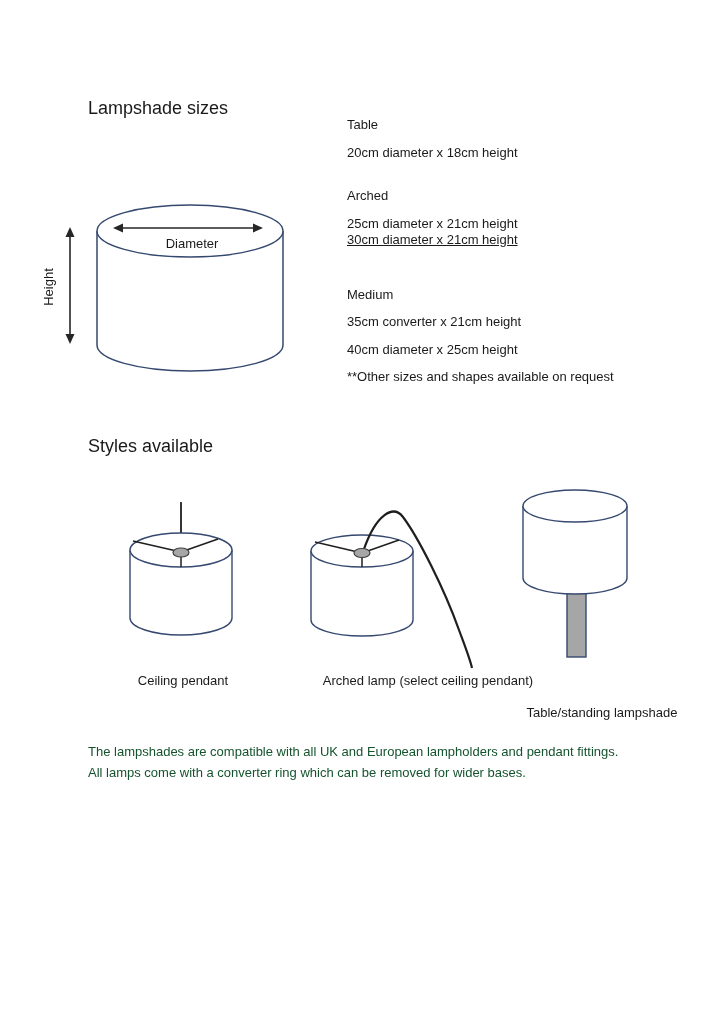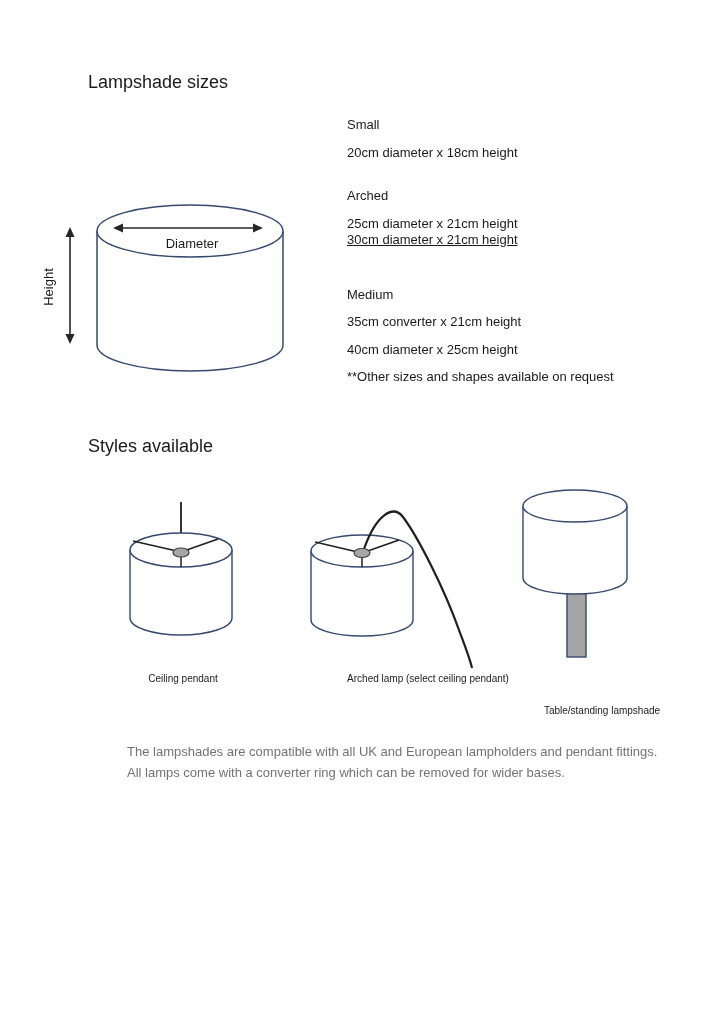--- a/index.html
+++ b/index.html
@@ -1,49 +1,49 @@
 <!DOCTYPE html>
 <html><head>
 <meta charset="utf-8">
 <style>
   html,body{margin:0;padding:0;background:#ffffff;}
   body{font-family:"Liberation Sans",sans-serif;color:#191919;}
   .page{position:relative;width:724px;height:1024px;background:#ffffff;overflow:hidden;}
 
   .heading{position:absolute;left:88px;font-size:18px;font-weight:400;color:#1a1a1a;letter-spacing:0;}
-  .heading.title{top:72px;}
+  .heading.title{top:98px;}
   .heading.styles{top:436px;}
 
   .sizes{position:absolute;left:347px;top:0;width:320px;}
   .size-line{position:absolute;left:0;font-size:13px;white-space:nowrap;color:#1a1a1a;}
   .l0{top:117px;} .l1{top:145px;}
   .l2{top:188px;} .l3{top:216px;} .l4{top:232px;text-decoration:underline;}
   .l5{top:287px;} .l6{top:314px;} .l7{top:342px;} .l8{top:369px;}
 
   .diagram-svg{position:absolute;left:0;top:0;width:724px;height:1024px;}
   .svg-label{font-family:"Liberation Sans",sans-serif;font-size:13px;fill:#1a1a1a;}
 
-  .caption{position:absolute;top:673px;font-size:10px;white-space:nowrap;transform:translateX(-50%);color:#1a1a1a;}
+  .caption{position:absolute;top:673px;font-size:13px;white-space:nowrap;transform:translateX(-50%);color:#1a1a1a;}
   .cap-pendant{left:183px;}
   .cap-arched{left:380px;margin-left:48px;}
   .cap-table{left:602px;margin-top:32px;}
 
-  .footer-line{position:absolute;left:88px;width:580px;font-size:13px;color:#737373;white-space:nowrap;margin-left:39px;}
+  .footer-line{position:absolute;left:88px;width:580px;font-size:13px;color:#14532d;white-space:nowrap;}
   .f1{top:744px;}
   .f2{top:765px;}
 </style>
 </head>
 <body>
 
 <div class="page">
 
   <div class="heading title">Lampshade sizes</div>
 
   <div class="sizes">
-    <div class="size-line l0">Small</div>
+    <div class="size-line l0">Table</div>
     <div class="size-line l1">20cm diameter x 18cm height</div>
     <div class="size-line l2">Arched</div>
     <div class="size-line l3">25cm diameter x 21cm height</div>
     <div class="size-line l4">30cm diameter x 21cm height</div>
     <div class="size-line l5">Medium</div>
     <div class="size-line l6">35cm converter x 21cm height</div>
     <div class="size-line l7">40cm diameter x 25cm height</div>
     <div class="size-line l8">**Other sizes and shapes available on request</div>
   </div>
 

